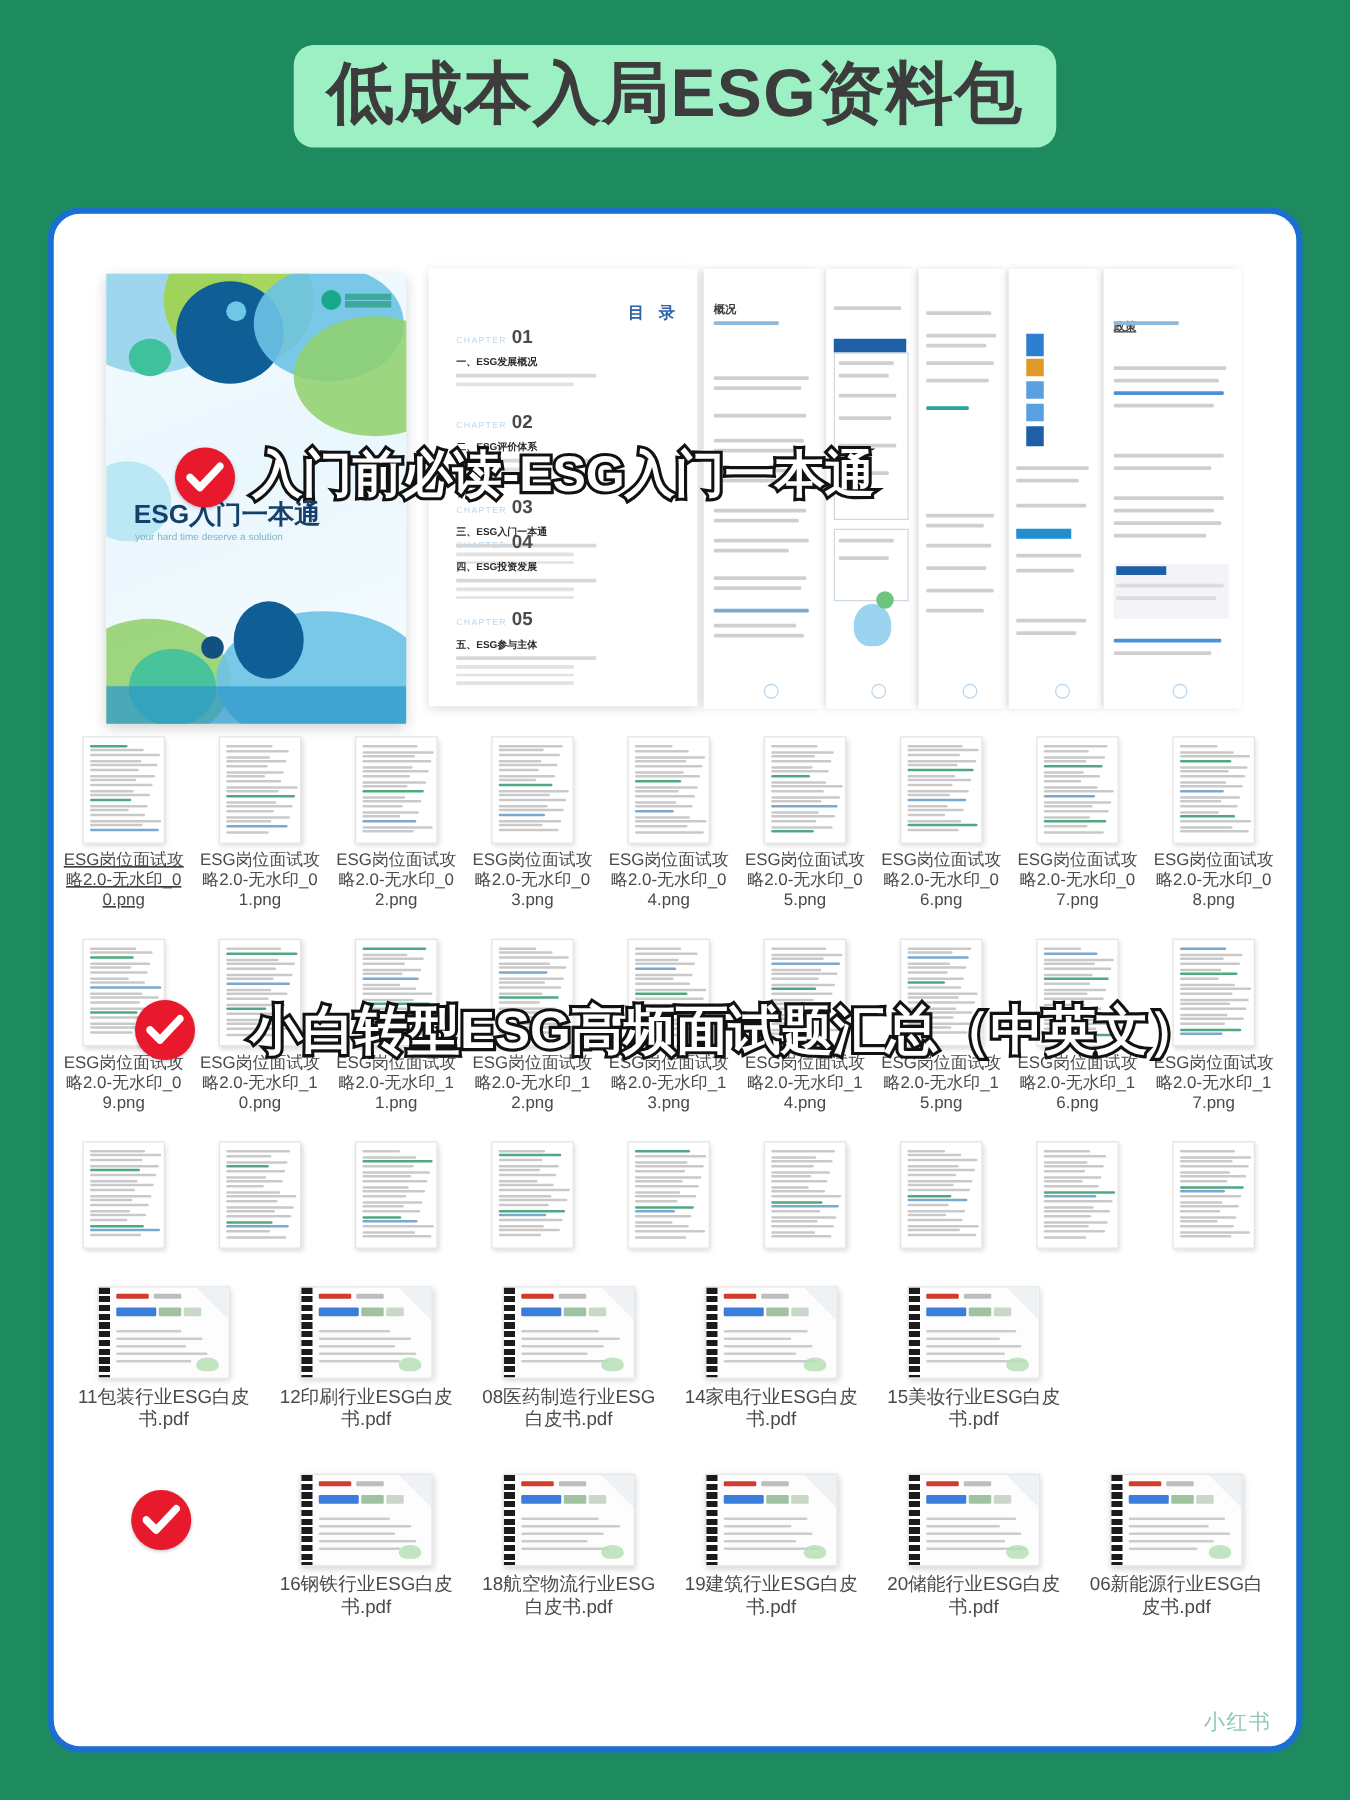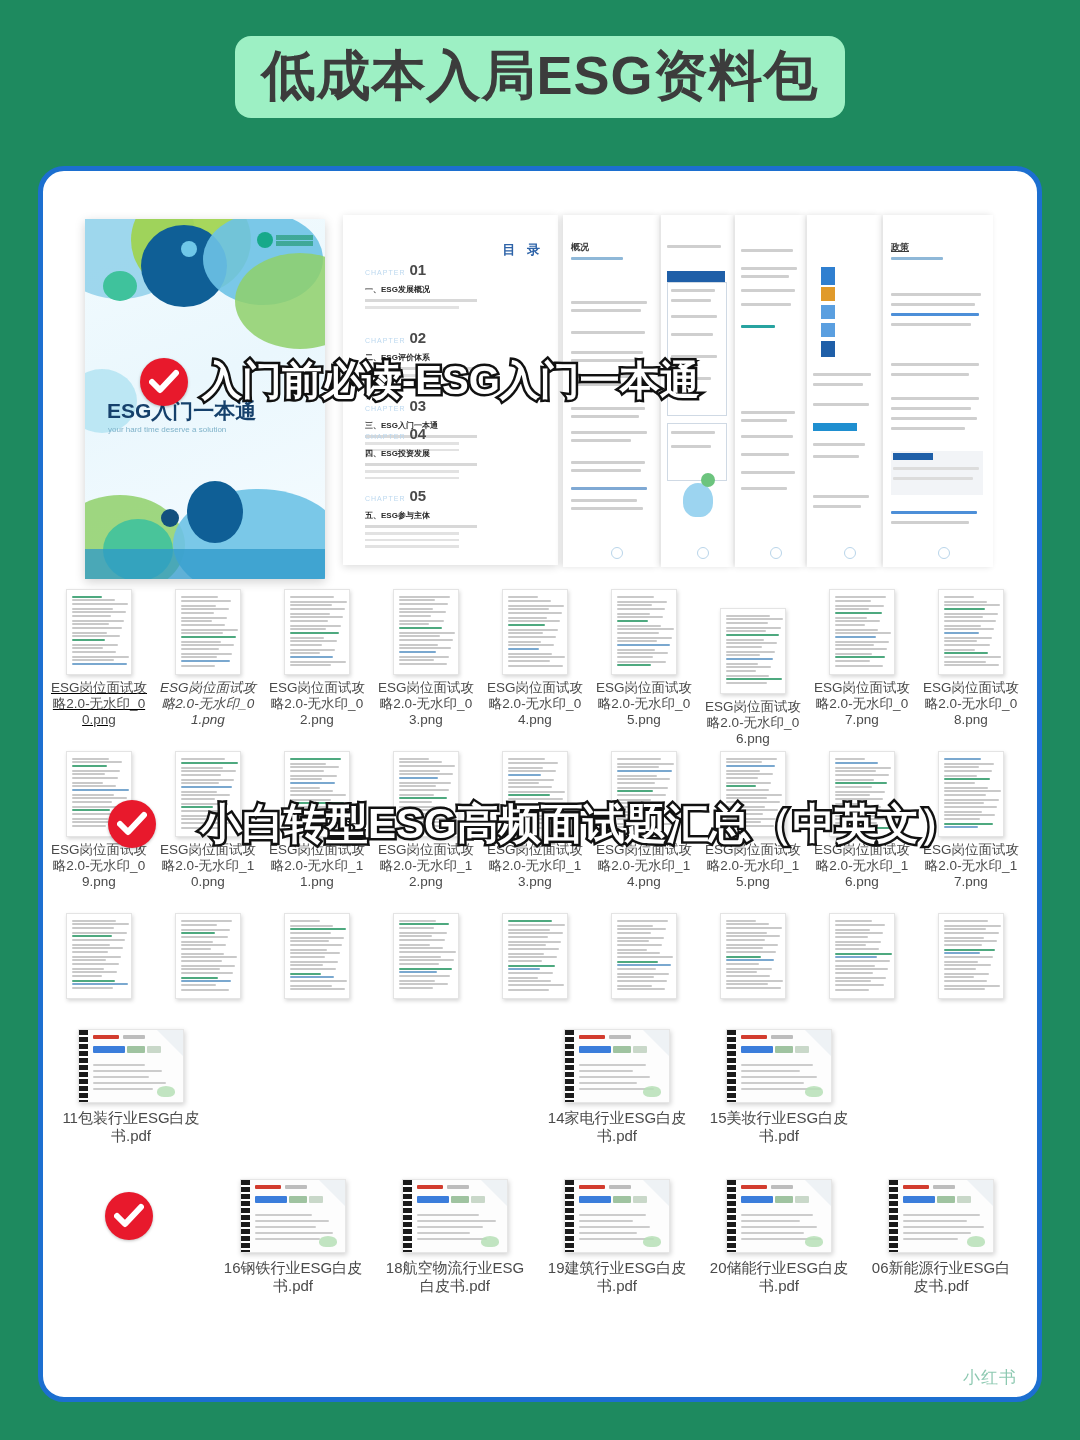--- a/index.html
+++ b/index.html
@@ -258,21 +258,21 @@
         <div class="ptxt" style="left:6px;top:168px;width:50px;"></div>
         <div class="ptxt" style="left:6px;top:188px;width:56px;"></div>
         <div style="position:absolute;left:6px;top:208px;width:44px;height:8px;background:#1f8fd0;"></div>
         <div class="ptxt" style="left:6px;top:228px;width:52px;"></div>
         <div class="ptxt" style="left:6px;top:240px;width:46px;"></div>
         <div class="ptxt" style="left:6px;top:280px;width:56px;"></div>
         <div class="ptxt" style="left:6px;top:290px;width:48px;"></div>
         <div class="pfoot"></div>
       </div>
       <div class="page" style="left:320px;width:110px;">
-        <div class="phead" style="left:8px;top:26px;text-decoration:underline;">政策</div>
+        <div class="phead" style="left:8px;top:40px;text-decoration:underline;">政策</div>
         <div class="ptxt" style="left:8px;top:42px;width:52px;background:#8fb8d8;"></div>
         <div class="ptxt" style="left:8px;top:78px;width:90px;"></div>
         <div class="ptxt" style="left:8px;top:88px;width:84px;"></div>
         <div class="ptxt" style="left:8px;top:98px;width:88px;background:#4d8fd8;"></div>
         <div class="ptxt" style="left:8px;top:108px;width:80px;"></div>
         <div class="ptxt" style="left:8px;top:148px;width:88px;"></div>
         <div class="ptxt" style="left:8px;top:158px;width:78px;"></div>
         <div class="ptxt" style="left:8px;top:182px;width:88px;"></div>
         <div class="ptxt" style="left:8px;top:192px;width:80px;"></div>
         <div class="ptxt" style="left:8px;top:202px;width:86px;"></div>
@@ -306,21 +306,21 @@
             <div class="tl g" style="top:49px;width:33px;"></div>
             <div class="tl" style="top:54px;width:46px;"></div>
             <div class="tl" style="top:57px;width:31px;"></div>
             <div class="tl" style="top:61px;width:44px;"></div>
             <div class="tl" style="top:66px;width:57px;"></div>
             <div class="tl" style="top:69px;width:42px;"></div>
             <div class="tl b" style="top:73px;width:55px;"></div>
           </div>
           <div class="png-label">ESG岗位面试攻略2.0-无水印_00.png</div>
         </div>
-        <div class="png-item" style="left: 117px; top: 0px; font-style: italic;">
+        <div class="png-item" style="left: 117px; top: 0px;">
           <div class="png-thumb">
             <div class="tl" style="top:6px;width:37px;"></div>
             <div class="tl" style="top:10px;width:50px;"></div>
             <div class="tl" style="top:15px;width:35px;"></div>
             <div class="tl" style="top:18px;width:48px;"></div>
             <div class="tl" style="top:22px;width:33px;"></div>
             <div class="tl" style="top:27px;width:46px;"></div>
             <div class="tl" style="top:30px;width:31px;"></div>
             <div class="tl" style="top:34px;width:44px;"></div>
             <div class="tl" style="top:39px;width:57px;"></div>
@@ -421,21 +421,21 @@
             <div class="tl" style="top:50px;width:40px;"></div>
             <div class="tl b" style="top:54px;width:53px;"></div>
             <div class="tl" style="top:59px;width:38px;"></div>
             <div class="tl" style="top:62px;width:51px;"></div>
             <div class="tl" style="top:66px;width:36px;"></div>
             <div class="tl" style="top:71px;width:49px;"></div>
             <div class="tl g" style="top:74px;width:34px;"></div>
           </div>
           <div class="png-label">ESG岗位面试攻略2.0-无水印_05.png</div>
         </div>
-        <div class="png-item" style="left: 662px; top: 0px; margin-top: 19px;">
+        <div class="png-item" style="left: 662px; top: 0px;">
           <div class="png-thumb">
             <div class="tl" style="top:6px;width:44px;"></div>
             <div class="tl" style="top:9px;width:57px;"></div>
             <div class="tl" style="top:13px;width:42px;"></div>
             <div class="tl" style="top:18px;width:55px;"></div>
             <div class="tl" style="top:21px;width:40px;"></div>
             <div class="tl g" style="top:25px;width:53px;"></div>
             <div class="tl" style="top:30px;width:38px;"></div>
             <div class="tl" style="top:33px;width:51px;"></div>
             <div class="tl" style="top:37px;width:36px;"></div>
@@ -931,20 +931,56 @@
             <div class="pdf-l" style="top:34px;width:52px;"></div>
             <div class="pdf-l" style="top:40px;width:69px;"></div>
             <div class="pdf-l" style="top:46px;width:56px;"></div>
             <div class="pdf-l" style="top:52px;width:73px;"></div>
             <div class="pdf-l" style="top:58px;width:60px;"></div>
             <div class="pdf-fold"></div>
             <div class="pdf-leaf"></div>
           </div>
           <div class="pdf-label">11包装行业ESG白皮书.pdf</div>
         </div>
+        <div class="pdf-item" style="left: 176px; top: 0px;">
+          <div class="pdf-thumb">
+            <div class="pdf-bind"></div>
+            <div class="pdf-brand"></div>
+            <div class="pdf-brand2"></div>
+            <div class="pdf-t1"></div>
+            <div class="pdf-t2"></div>
+            <div class="pdf-t3"></div>
+            <div class="pdf-l" style="top:34px;width:57px;"></div>
+            <div class="pdf-l" style="top:40px;width:74px;"></div>
+            <div class="pdf-l" style="top:46px;width:61px;"></div>
+            <div class="pdf-l" style="top:52px;width:78px;"></div>
+            <div class="pdf-l" style="top:58px;width:65px;"></div>
+            <div class="pdf-fold"></div>
+            <div class="pdf-leaf"></div>
+          </div>
+          <div class="pdf-label">12印刷行业ESG白皮书.pdf</div>
+        </div>
+        <div class="pdf-item" style="left: 338px; top: 0px;">
+          <div class="pdf-thumb">
+            <div class="pdf-bind"></div>
+            <div class="pdf-brand"></div>
+            <div class="pdf-brand2"></div>
+            <div class="pdf-t1"></div>
+            <div class="pdf-t2"></div>
+            <div class="pdf-t3"></div>
+            <div class="pdf-l" style="top:34px;width:62px;"></div>
+            <div class="pdf-l" style="top:40px;width:79px;"></div>
+            <div class="pdf-l" style="top:46px;width:66px;"></div>
+            <div class="pdf-l" style="top:52px;width:53px;"></div>
+            <div class="pdf-l" style="top:58px;width:70px;"></div>
+            <div class="pdf-fold"></div>
+            <div class="pdf-leaf"></div>
+          </div>
+          <div class="pdf-label">08医药制造行业ESG白皮书.pdf</div>
+        </div>
         <div class="pdf-item" style="left: 500px; top: 0px;">
           <div class="pdf-thumb">
             <div class="pdf-bind"></div>
             <div class="pdf-brand"></div>
             <div class="pdf-brand2"></div>
             <div class="pdf-t1"></div>
             <div class="pdf-t2"></div>
             <div class="pdf-t3"></div>
             <div class="pdf-l" style="top:34px;width:67px;"></div>
             <div class="pdf-l" style="top:40px;width:54px;"></div>

